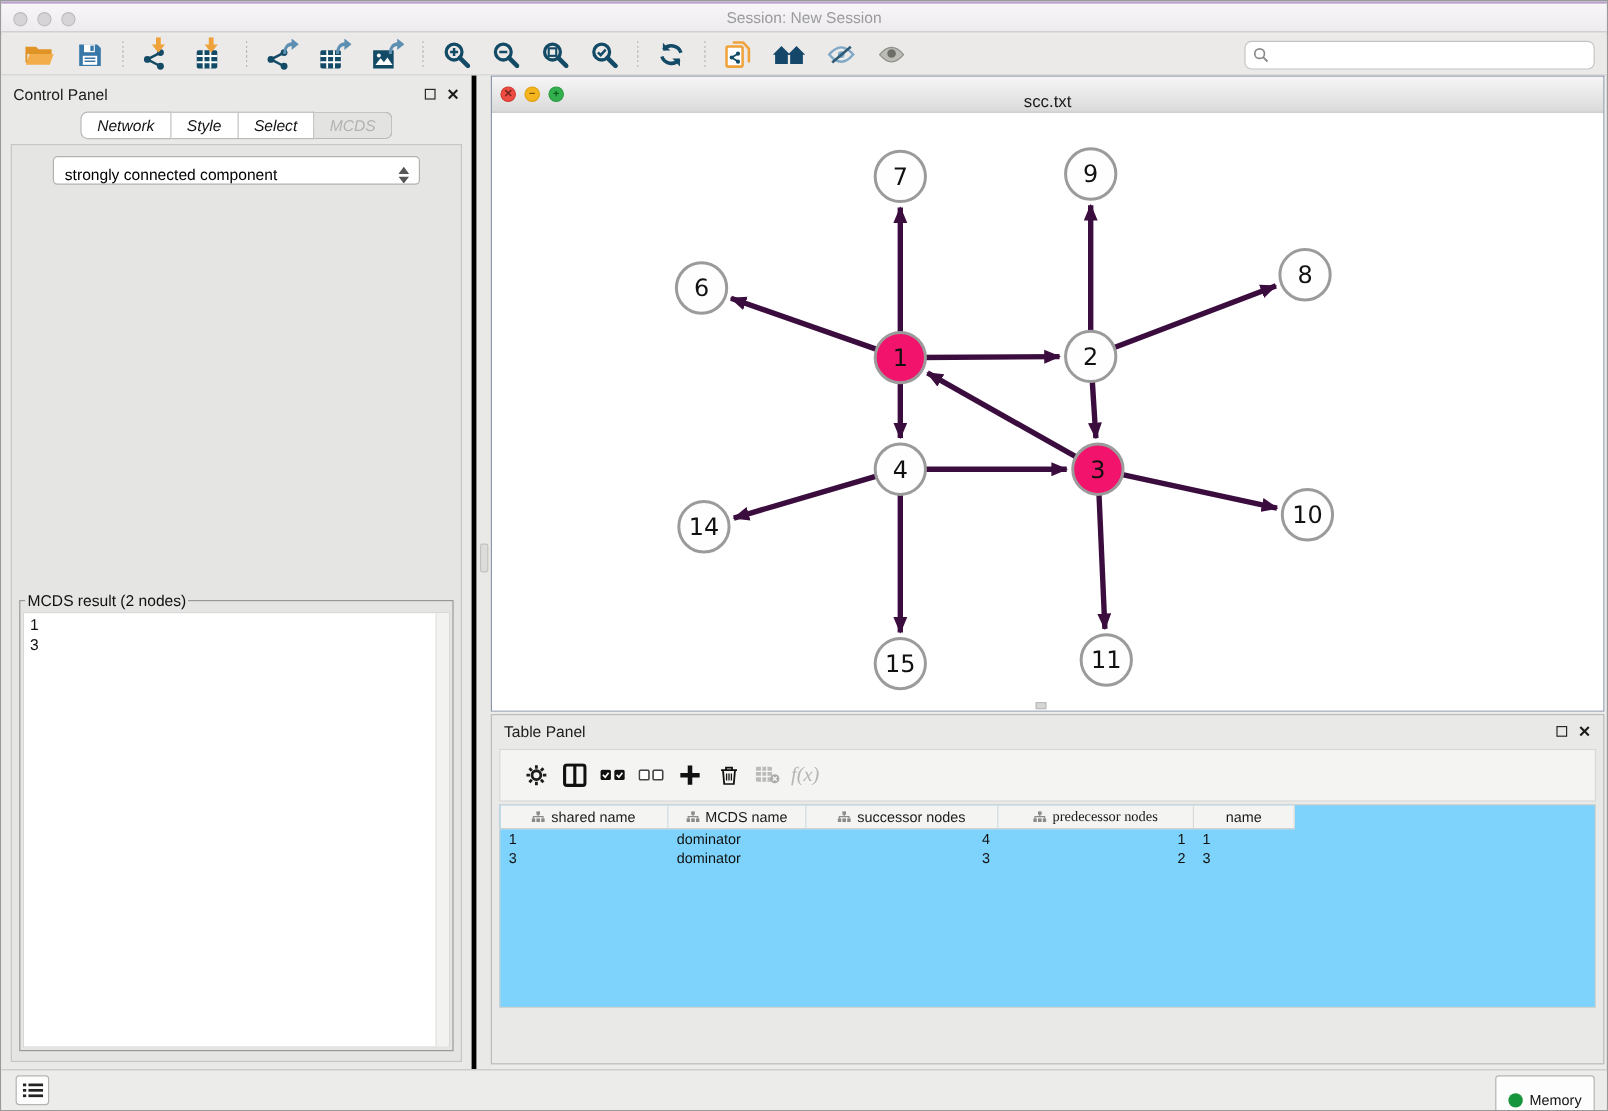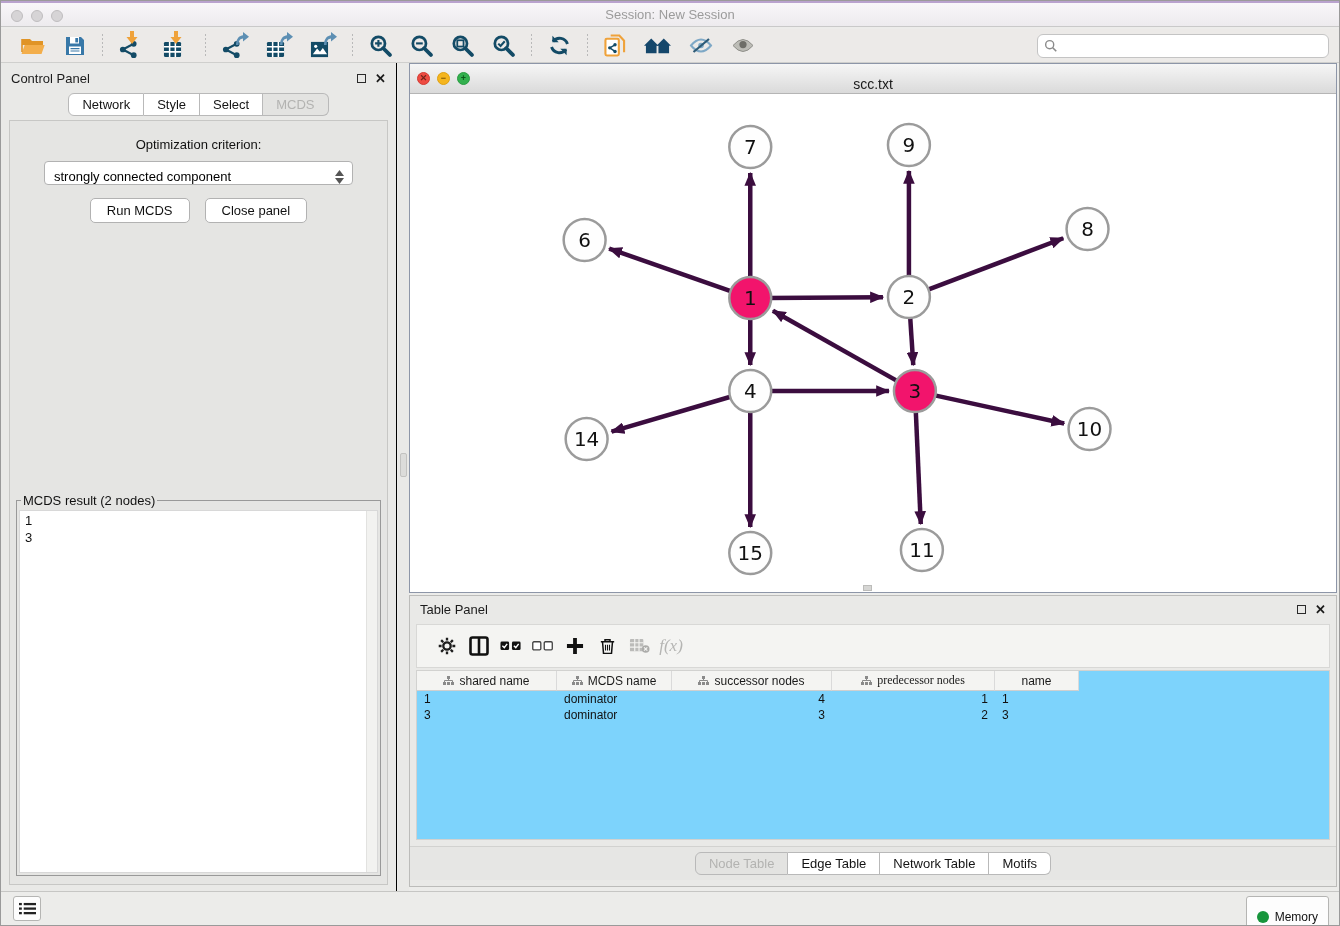--- a/index.html
+++ b/index.html
@@ -32,27 +32,27 @@
   .search { margin-left:auto; width:292px; height:24px; background:#fff; border:1px solid #c4c4c4;
     border-radius:6px; display:flex; align-items:center; padding:0 6px; }
   .search input { border:none; outline:none; flex:1; font-size:12px; margin-left:5px;
     font-family:"Liberation Sans", sans-serif; background:transparent; }
 
   
   .main { position:absolute; top:62px; bottom:34px; left:0; right:0; }
 
   
   .cpanel { position:absolute; left:0; top:0; bottom:0; width:396px; background:#e9e9e7;
-    border-right:1px solid #000000; }
+    border-right:4px solid #000000; }
   .panel-head { height:30px; display:flex; align-items:center; padding:0 10px; }
   .panel-head .ptitle { font-size:13px; color:#1c1c1c; }
   .winbtns { margin-left:auto; display:flex; gap:9px; align-items:center; }
   .float-ic { width:9px; height:9px; border:1.6px solid #2a2a2a; display:inline-block; }
   .close-ic { font-size:13px; font-weight:bold; color:#1a1a1a; line-height:1; }
-  .tabstrip { display:flex; justify-content:center; }
+  .tabstrip { display:flex; justify-content:center;font-style:italic; }
   .tab { background:#fff; border:1px solid #b9b9b9; border-left:none; padding:3px 13px;
     font-size:13px; color:#141414; white-space:nowrap; }
   .tab:first-child { border-left:1px solid #b9b9b9; border-radius:6px 0 0 6px; }
   .tab:last-child { border-radius:0 6px 6px 0; }
   .tab.disabled { background:#e3e3e1; color:#b3b3b1; }
   .cpanel-inner { position:absolute; left:8px; right:8px; top:57px; bottom:6px;
     background:#e5e5e3; border:1px solid #c7c7c5; }
   .opt-label { text-align:center; margin-top:16px; font-size:13px; color:#111; }
   .select { margin:9px 34px 0; height:24px; background:#fff; border:1px solid #b2b2b2;
     border-radius:4px; display:flex; align-items:flex-end; padding-left:9px; font-size:13px; }
@@ -325,35 +325,30 @@
           <span class="close-ic">✕</span>
         </span>
       </div>
       <div class="tabstrip" id="cp-tabs">
           <div class="tab">Network</div>
           <div class="tab">Style</div>
           <div class="tab">Select</div>
           <div class="tab disabled">MCDS</div>
         </div>
       <div class="cpanel-inner">
-        <div class="opt-label">Optimization criterion:</div>
         <div class="select">
           <span>strongly connected component</span>
           <span class="spin">
             <svg width="9" height="6">
                 <path d="M4.5 0L9 6H0z" fill="#555"></path>
               </svg>
             <svg width="9" height="6">
                 <path d="M4.5 6L0 0h9z" fill="#555"></path>
               </svg>
           </span>
-        </div>
-        <div class="btn-row">
-          <button class="btn">Run MCDS</button>
-          <button class="btn">Close panel</button>
         </div>
         <fieldset class="result-group">
           <legend>MCDS result (2 nodes)</legend>
           <div class="result-body">
             <div class="result-text">1
 3</div>
             <div class="vtrack"></div>
           </div>
         </fieldset>
       </div>
@@ -574,28 +569,20 @@
               </div>
               <div class="trow">
                 <div class="td" style="width: 140px; text-align: left;">3</div>
                 <div class="td" style="width: 115px; text-align: left;">dominator</div>
                 <div class="td" style="width: 160px; text-align: right;">3</div>
                 <div class="td" style="width: 163px; text-align: right;">2</div>
                 <div class="td" style="width: 84px; text-align: left;">3</div>
               </div>
             </div>
         </div>
-        <div class="tabs-bottom">
-          <div class="tabstrip" id="table-tabs">
-              <div class="tab disabled">Node Table</div>
-              <div class="tab">Edge Table</div>
-              <div class="tab">Network Table</div>
-              <div class="tab">Motifs</div>
-            </div>
-        </div>
       </div>
     </div>
   </div>
 
   <div class="statusbar">
     <button class="sb-left">
       <svg viewBox="0 0 18 14" width="17">
         <g fill="#222">
             <rect y="1" width="3" height="2.4"></rect>
             <rect x="5" y="1" width="13" height="2.4"></rect>

